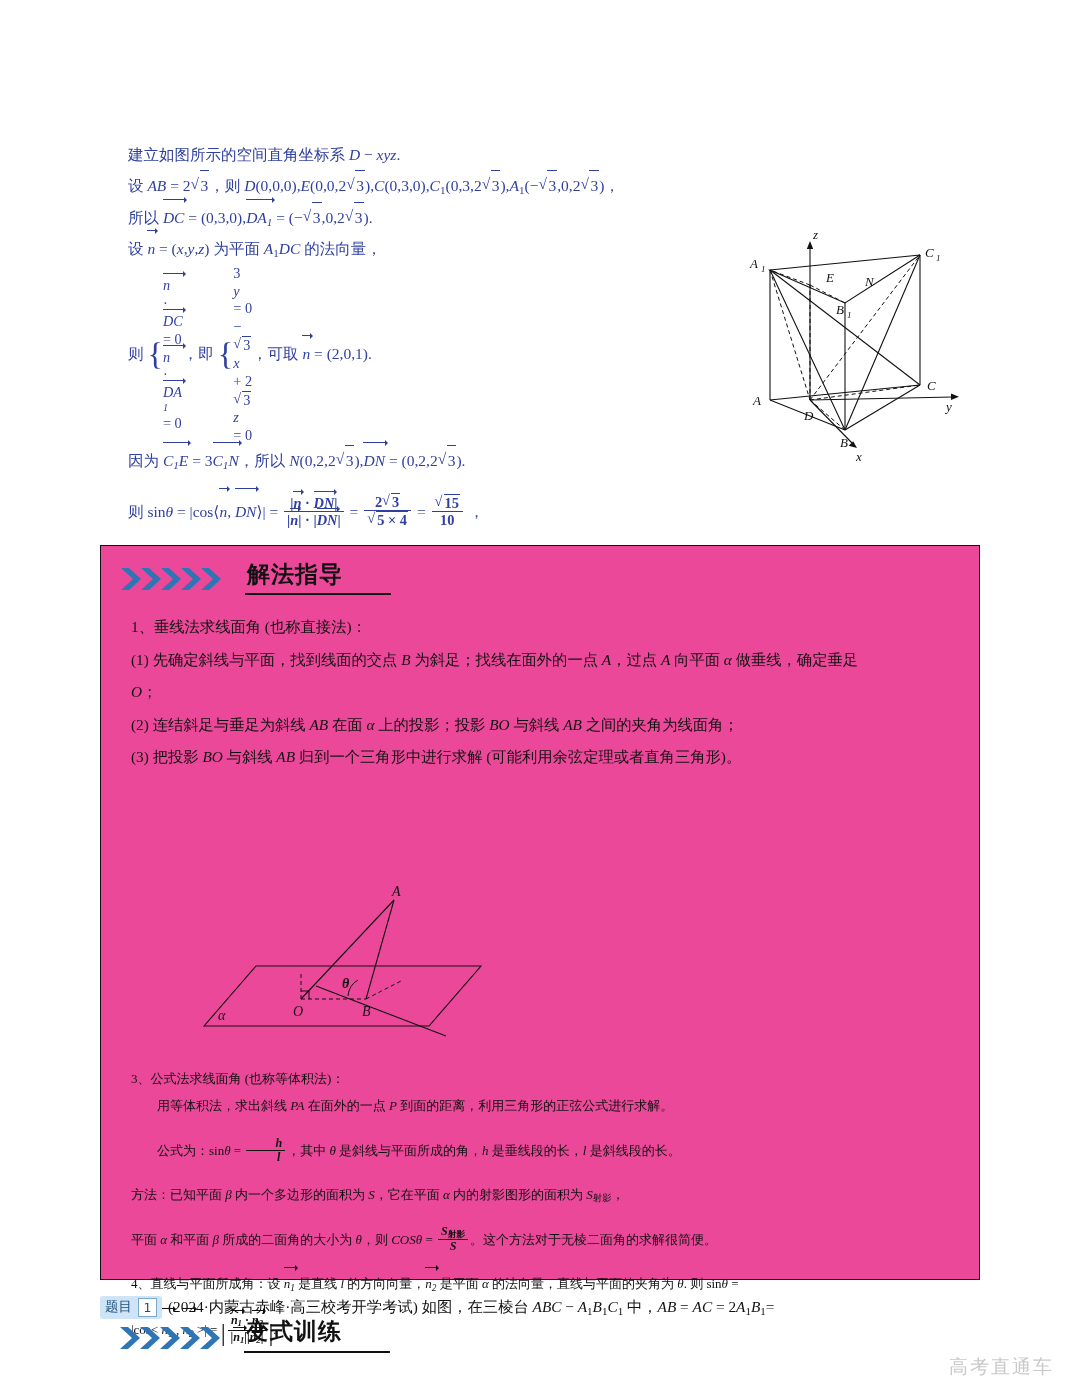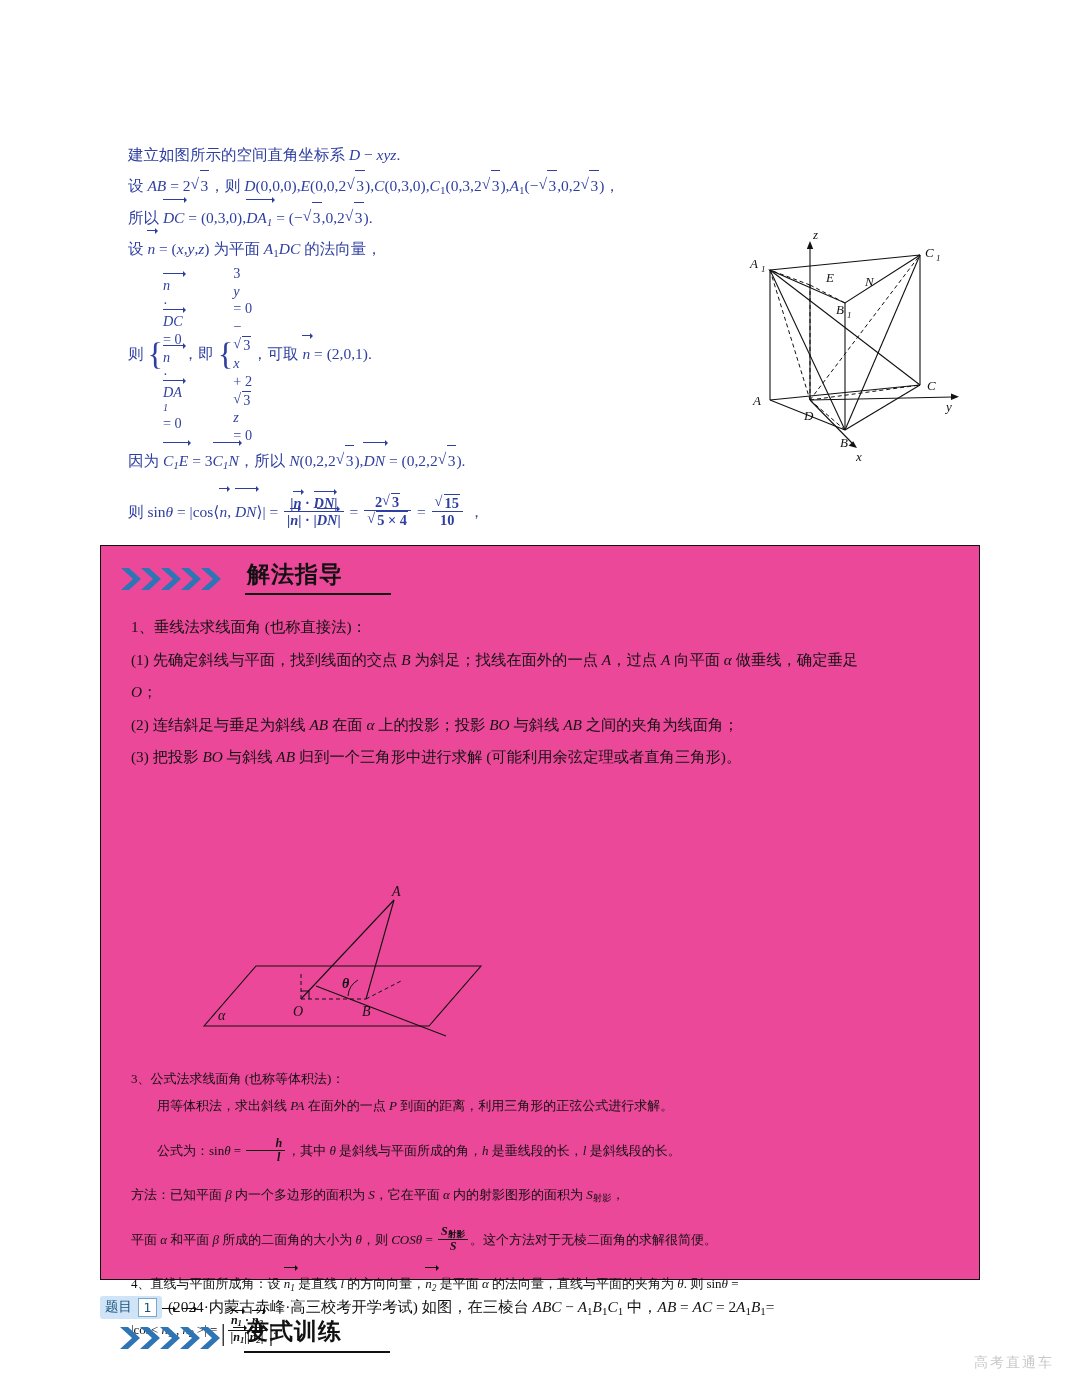--- a/index.html
+++ b/index.html
@@ -94,21 +94,21 @@
     background:#cfe5f7;color:#1a4f7a;border-radius:3px;padding:2px 5px;margin-right:6px;
     font-family:"DejaVu Sans", sans-serif;font-size:13.5px;
   }
   .qnum{
     display:inline-block;min-width:17px;height:17px;line-height:17px;text-align:center;
     background:#fff;border:1px solid #7aa8c8;color:#1a4f7a;font-size:12.5px;
   }
   .wm{
     position:absolute;right:26px;top:1354px;
     font-family:Liberation Serif, serif;
-    font-size:14px;color:#c9c9c9;letter-spacing:2px;text-align:center;
+    font-size:19px;color:#c9c9c9;letter-spacing:2px;text-align:center;
   }
   .sm{font-size:0.72em;vertical-align:-0.22em;}
 </style>
 </head>
 <body>
 
 <div class="page">
 
   <div class="sol">
     <div class="ln">

